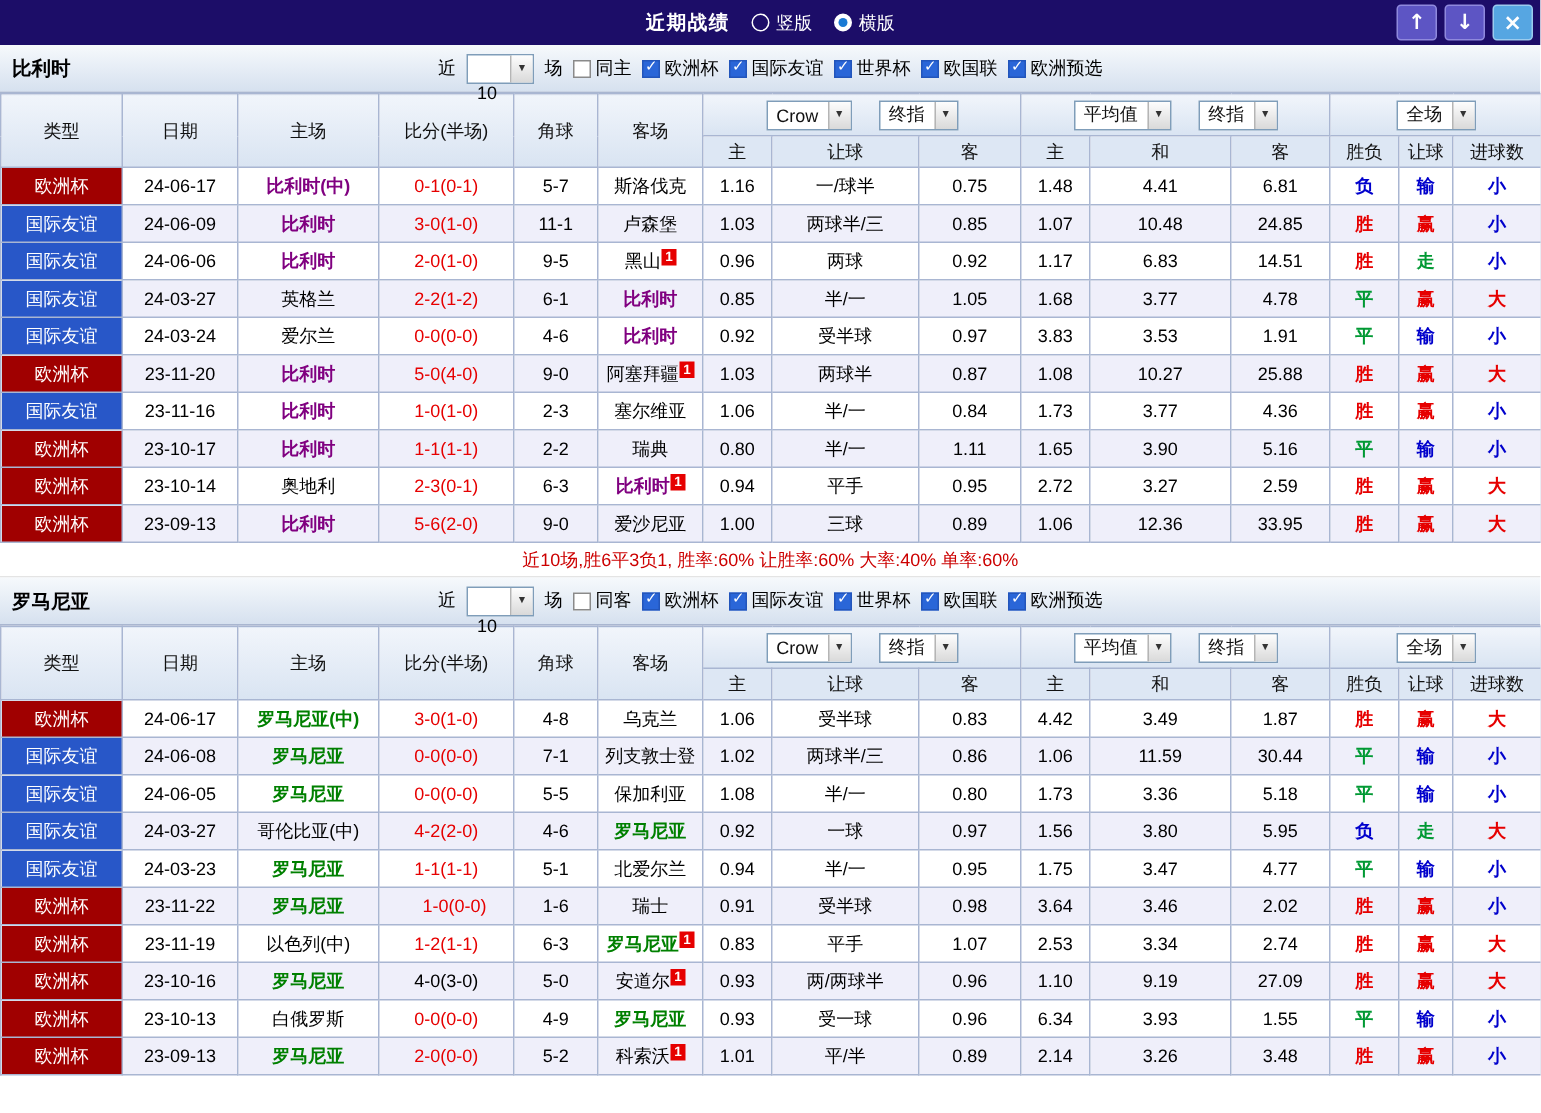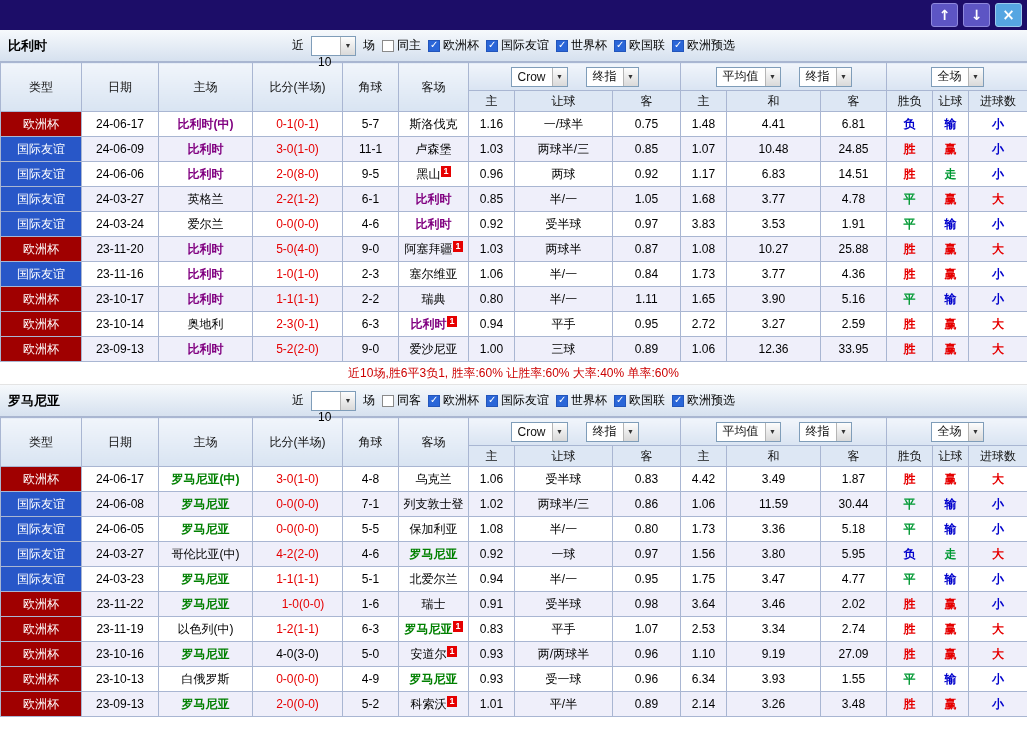--- a/index.html
+++ b/index.html
@@ -51,20 +51,31 @@
   .type-cell { color:#fff; }
   .badge { display:inline-block; background:#e60000; color:#fff; font-size:9px; line-height:11px;
     padding:0 2px; margin-left:1px; vertical-align:4px; font-weight:bold; }
 
   .summary { height:23px; line-height:23px; text-align:center; font-size:12px; border-bottom:1px solid #e4e4e4; }
 </style>
 </head>
 <body>
 
 <header class="topbar">
+  <div class="tb-center">
+    <span class="tb-title">近期战绩</span>
+    <label class="radio-opt">
+      <span class="radio"></span>
+      <span>竖版</span>
+    </label>
+    <label class="radio-opt">
+      <span class="radio checked"></span>
+      <span>横版</span>
+    </label>
+  </div>
   <div class="tb-right">
     <button class="nav-btn"><span>↑</span></button>
     <button class="nav-btn"><span>↓</span></button>
     <button class="nav-btn close"><span>×</span></button>
   </div>
 </header>
 
 <div id="sections">
   <section class="block">
     <div class="section-bar">
@@ -193,21 +204,21 @@
             <td>10.48</td>
             <td>24.85</td>
             <td style="color: rgb(230, 0, 0); font-weight: bold;">胜</td>
             <td style="color: rgb(230, 0, 0); font-weight: bold;">赢</td>
             <td style="color: rgb(0, 0, 204); font-weight: bold;">小</td>
           </tr>
           <tr>
             <td class="type-cell" style="background: rgb(40, 87, 200);">国际友谊</td>
             <td>24-06-06</td>
             <td class="team-cell"><span style="color: rgb(128, 0, 128); font-weight: bold;">比利时</span></td>
-            <td class="score-cell" style="color: rgb(230, 0, 0);">2-0(8-0)</td>
+            <td class="score-cell" style="color: rgb(230, 0, 0);">2-0(1-0)</td>
             <td>9-5</td>
             <td class="team-cell"><span>黑山</span><sup class="badge">1</sup></td>
             <td>0.96</td>
             <td>两球</td>
             <td>0.92</td>
             <td>1.17</td>
             <td>6.83</td>
             <td>14.51</td>
             <td style="color: rgb(230, 0, 0); font-weight: bold;">胜</td>
             <td style="color: rgb(0, 153, 51); font-weight: bold;">走</td>
@@ -312,21 +323,21 @@
             <td>3.27</td>
             <td>2.59</td>
             <td style="color: rgb(230, 0, 0); font-weight: bold;">胜</td>
             <td style="color: rgb(230, 0, 0); font-weight: bold;">赢</td>
             <td style="color: rgb(230, 0, 0); font-weight: bold;">大</td>
           </tr>
           <tr class="alt">
             <td class="type-cell" style="background: rgb(160, 0, 0);">欧洲杯</td>
             <td>23-09-13</td>
             <td class="team-cell"><span style="color: rgb(128, 0, 128); font-weight: bold;">比利时</span></td>
-            <td class="score-cell" style="color: rgb(230, 0, 0);">5-2(2-0)</td>
+            <td class="score-cell" style="color: rgb(230, 0, 0);">5-6(2-0)</td>
             <td>9-0</td>
             <td class="team-cell"><span>爱沙尼亚</span></td>
             <td>1.00</td>
             <td>三球</td>
             <td>0.89</td>
             <td>1.06</td>
             <td>12.36</td>
             <td>33.95</td>
             <td style="color: rgb(230, 0, 0); font-weight: bold;">胜</td>
             <td style="color: rgb(230, 0, 0); font-weight: bold;">赢</td>

